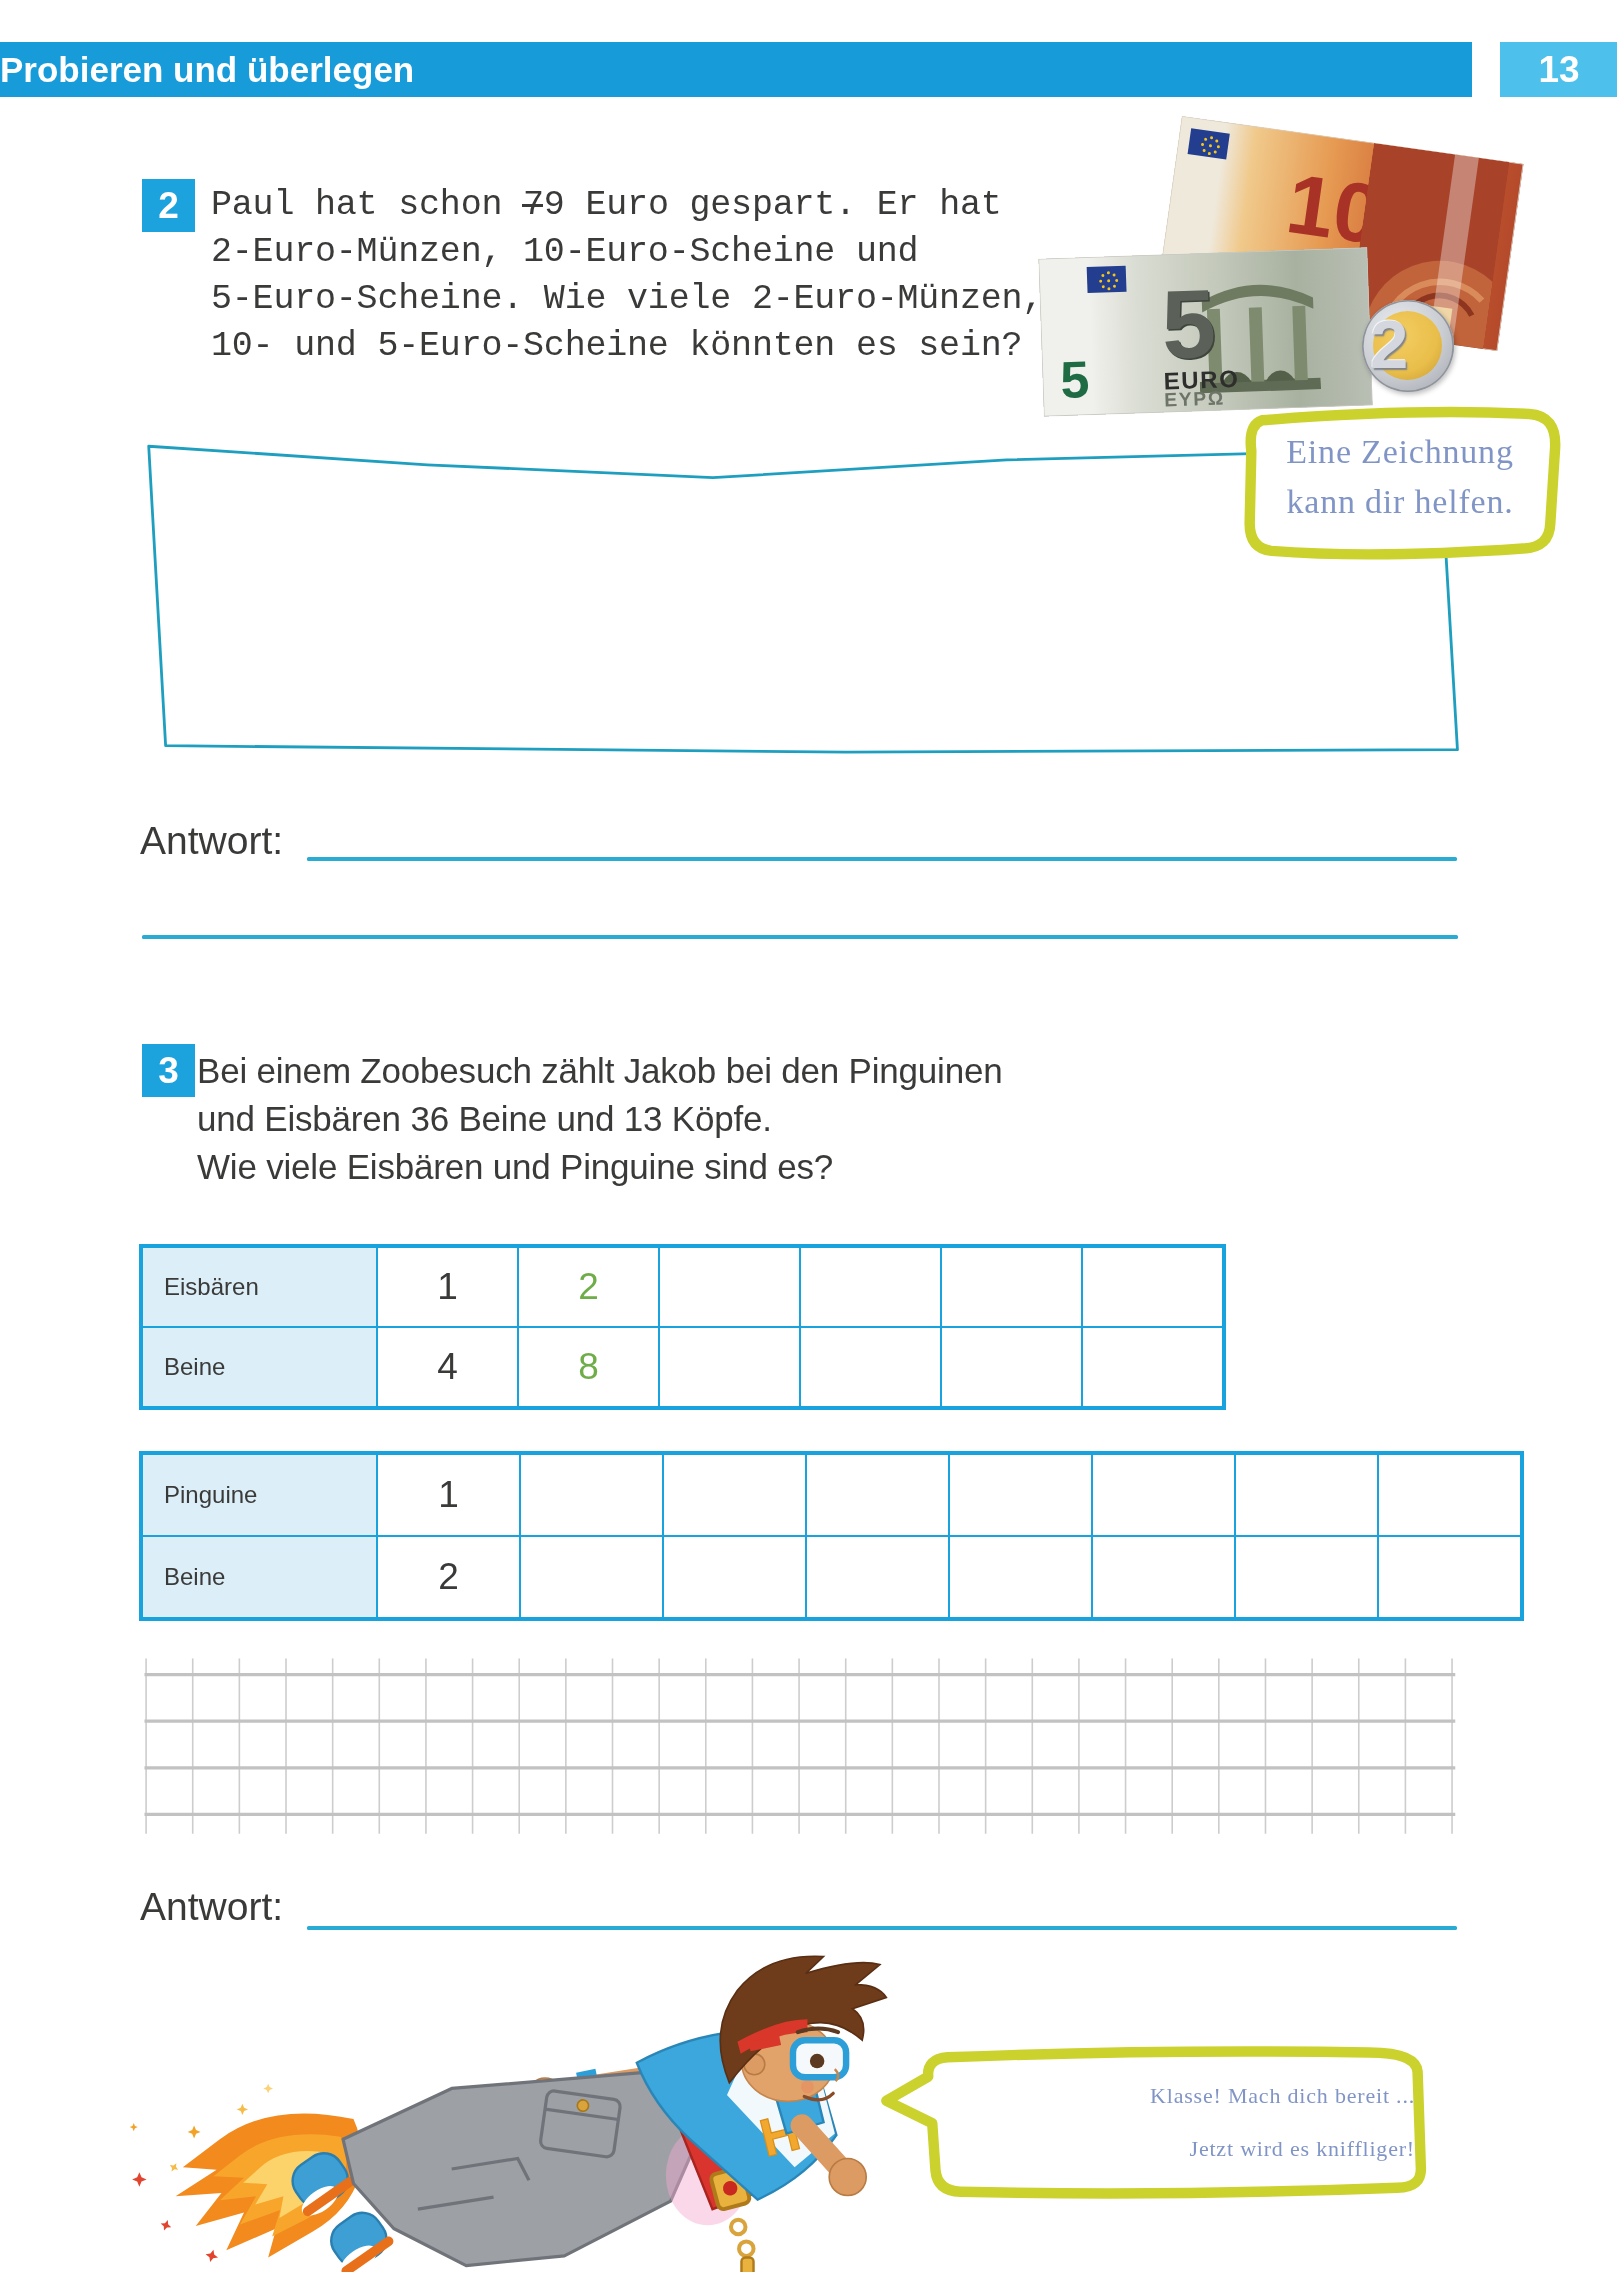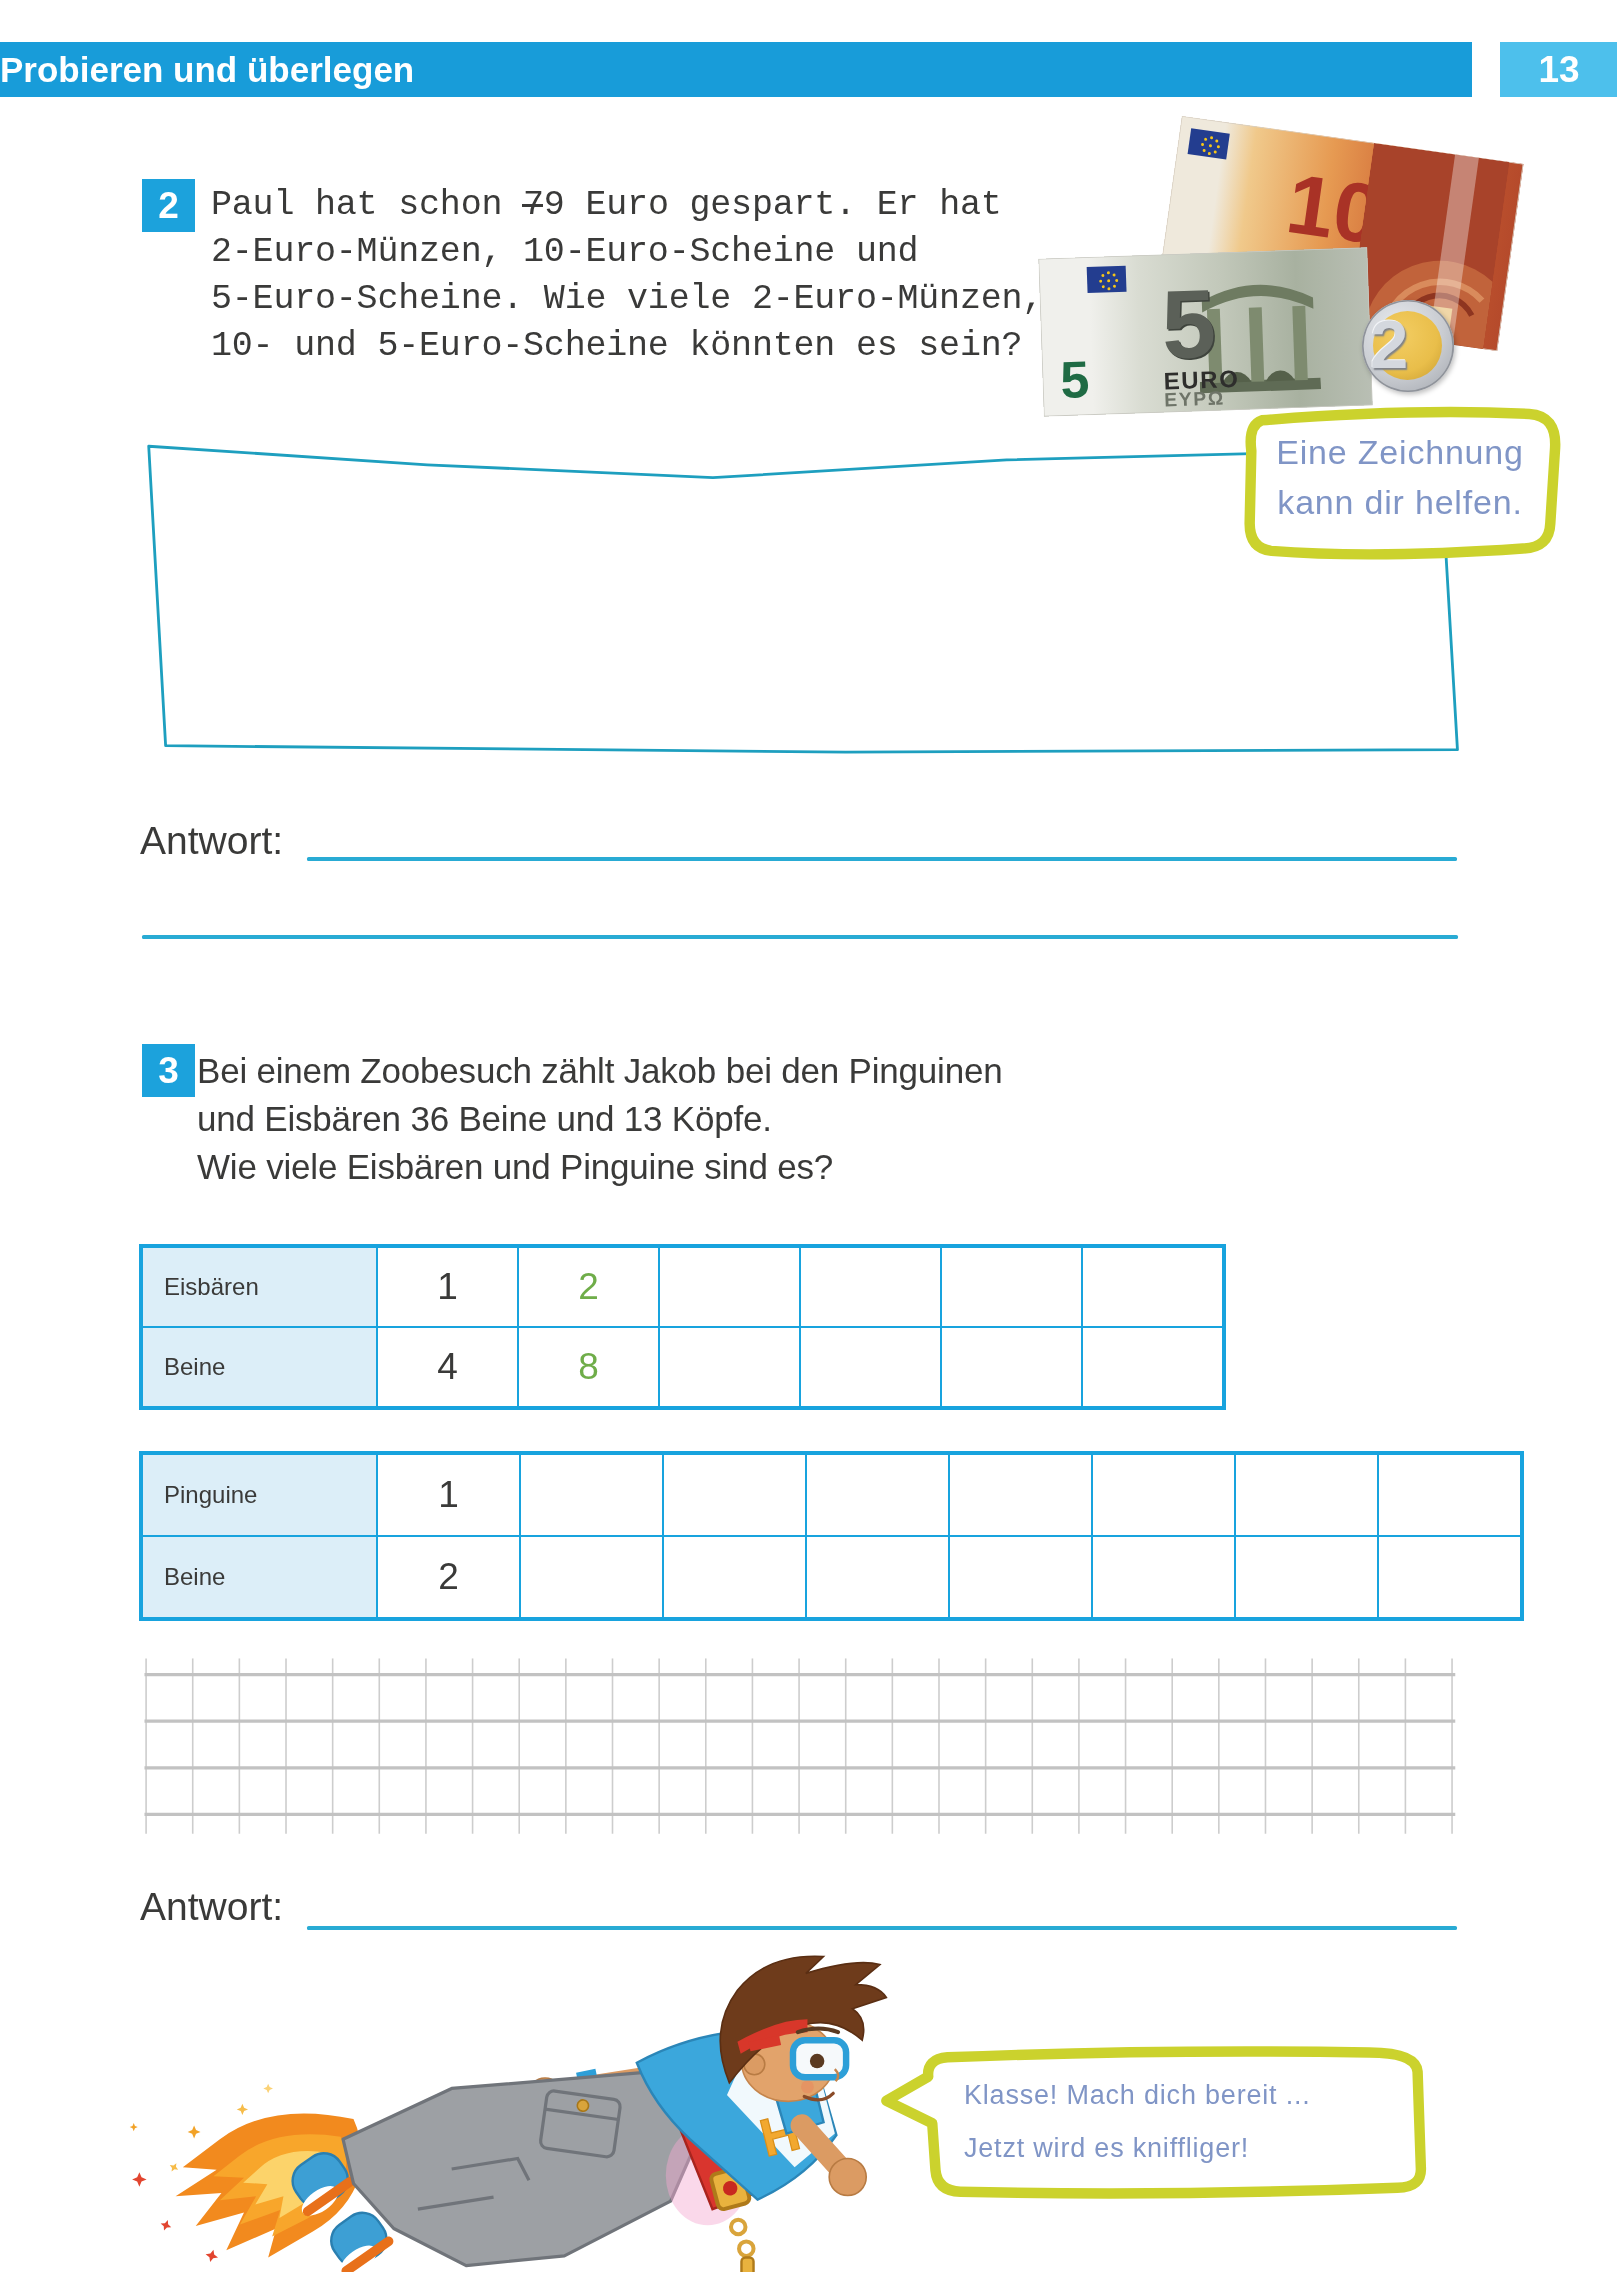--- a/index.html
+++ b/index.html
@@ -55,23 +55,23 @@
   
   .wtab{border-collapse:collapse;table-layout:fixed;border:4px solid #18A3DE;}
   .wtab td{border:2.4px solid #18A3DE;overflow:hidden;}
   .wtab .hd{background:#DCEEF8;font-weight:normal;padding-left:21px;font-size:24px;width:211px;}
   .t1 td{height:76px;} .t1 .val{width:137px;}
   .t2 td{height:78px;} .t2 .val{width:139px;}
   .val{text-align:center;font-size:37px;}
   .green{color:#6FAD49;}
 
   
-  .bubble-text{font-family:Liberation Sans, sans-serif;color:#8095C6;letter-spacing:0.8px;}
+  .bubble-text{font-family:Liberation Serif, serif;color:#8095C6;letter-spacing:0.8px;}
   .hint-text{left:1250px;top:427px;width:300px;text-align:center;font-size:34px;line-height:50px;}
-  .cheer-text{left:964px;top:2069px;width:451px;text-align:left;font-size:27px;line-height:53px;}
+  .cheer-text{left:964px;top:2069px;width:451px;text-align:right;font-size:22px;line-height:53px;}
 </style>
 </head>
 <body>
 
 <div class="page">
 
   <div class="abs header-bar"></div>
   <div class="abs header-title">Probieren und überlegen</div>
   <div class="abs page-tab">13</div>
 

